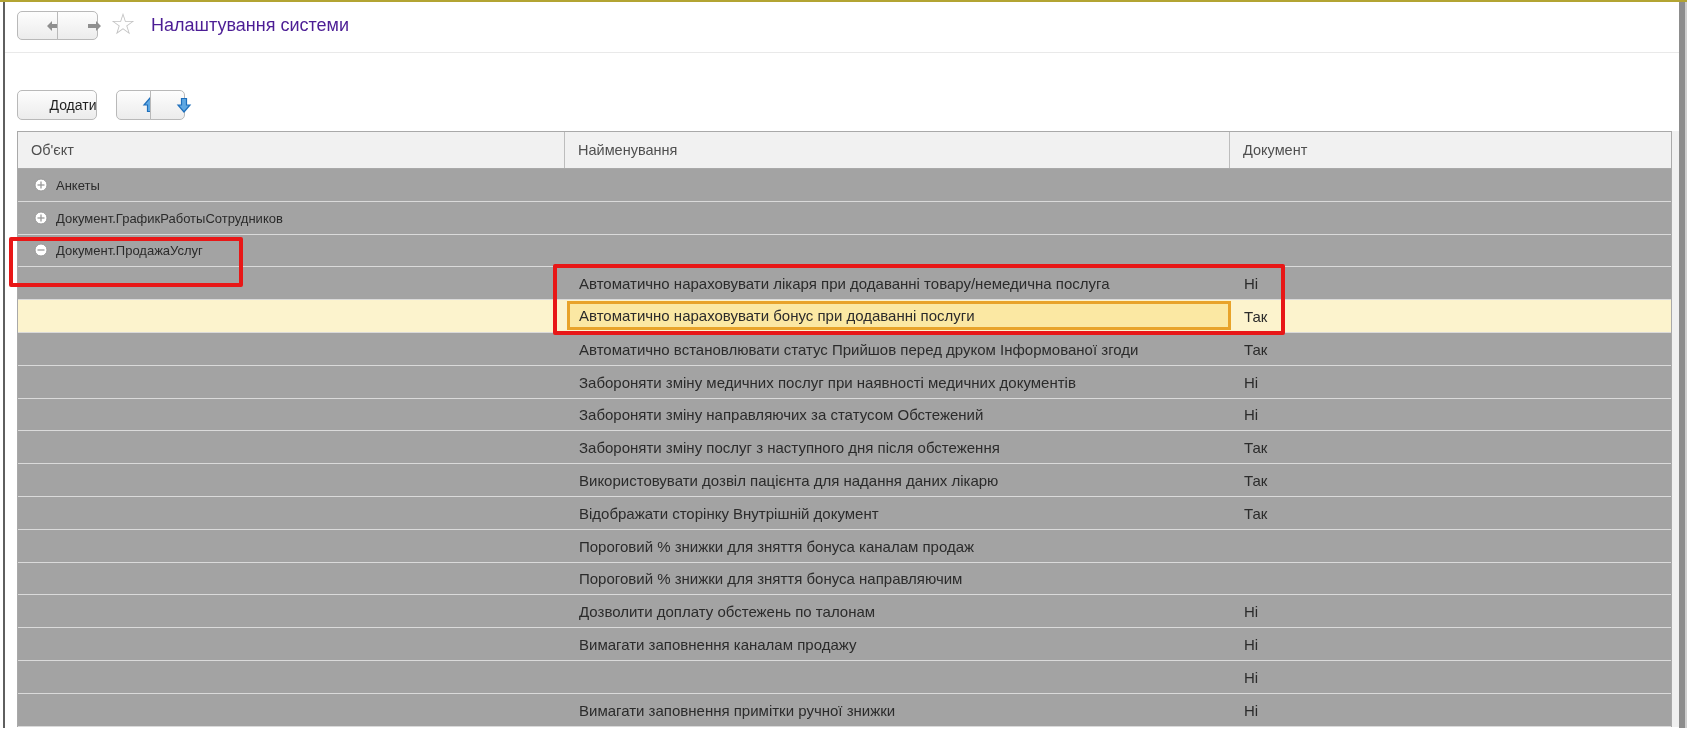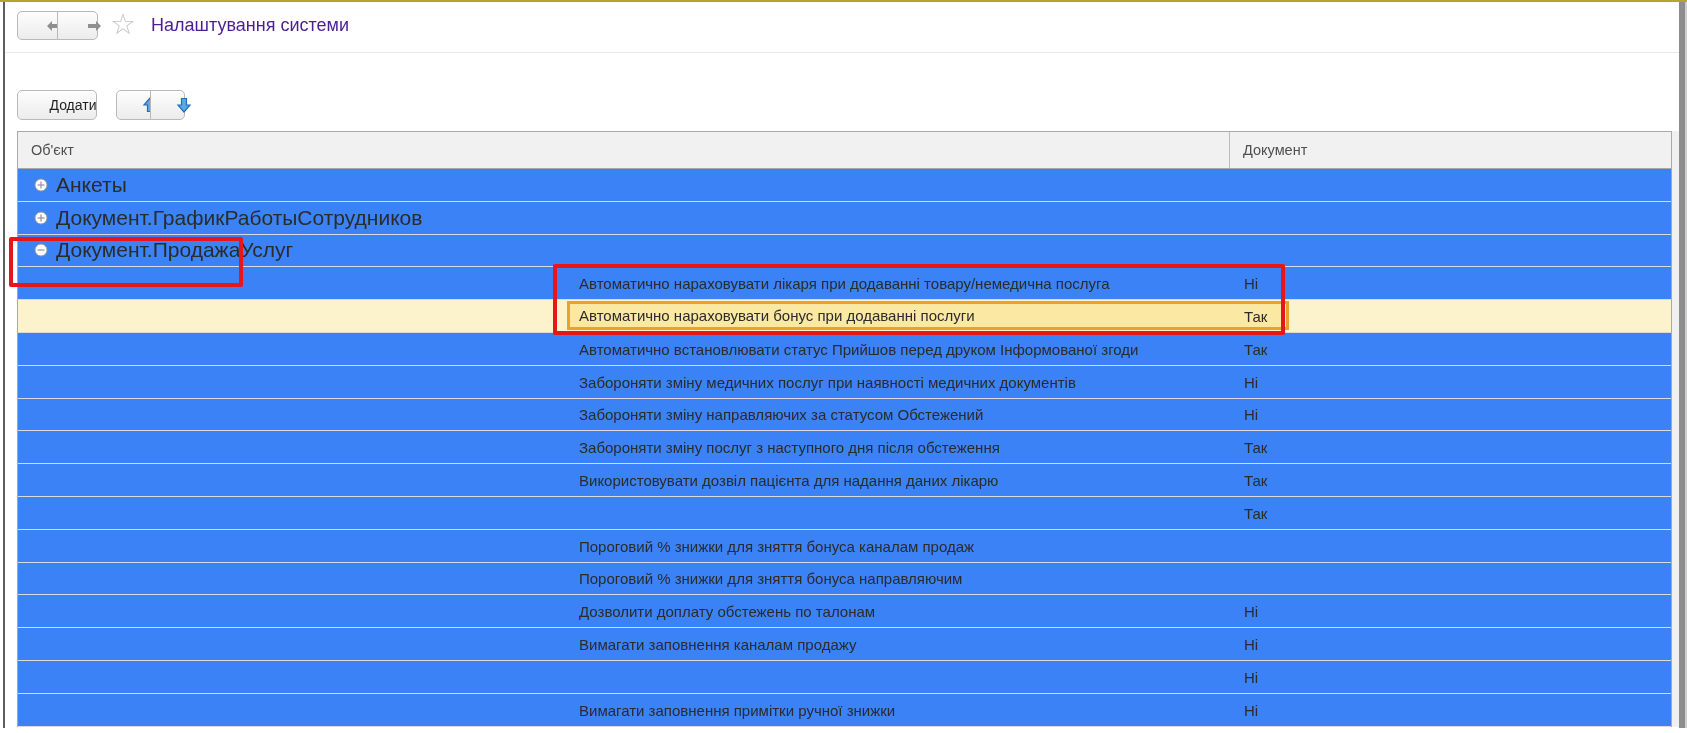--- a/index.html
+++ b/index.html
@@ -29,36 +29,36 @@
 
   
   .add-btn { position:absolute; left:17px; top:90px; width:80px; height:30px; border-radius:5px; font-size:14px; color:#1f1f1f; }
   .move-group { position:absolute; left:116px; top:90px; display:flex; }
   .move-btn { width:35px; height:30px; }
   .move-btn:first-child { border-radius:5px 0 0 5px; }
   .move-btn:last-child  { border-radius:0 5px 5px 0; margin-left:-1px; }
 
   
   .grid { position:absolute; left:17px; top:131px; width:1655px; height:596px;
-          border:1px solid #a9a9a9; box-sizing:border-box; background:#3b82f6; }
+          border:1px solid #a9a9a9; box-sizing:border-box; background:#a3a3a3; }
   .grid-header { position:relative; height:37px; background:#f1f1f1; border-bottom:1px solid #a9a9a9; box-sizing:border-box; }
   .hcell { position:absolute; top:0; height:100%; box-sizing:border-box; display:flex; align-items:center;
            padding-left:13px; font-size:14.5px; color:#4f4f4f; }
   .hcell.c1 { left:0;      width:546px; }
   .hcell.c2 { left:546px;  width:665px; border-left:1px solid #bdbdbd; }
   .hcell.c3 { left:1211px; width:442px; border-left:1px solid #bdbdbd; }
 
   .grid-body { position:relative; }
   .trow { position:relative; height:32.8px; border-bottom:1px solid #dadada; box-sizing:border-box; }
   .trow.selected { background:#fcf3cd; }
   .expander { position:absolute; left:16px; top:50%; transform:translateY(-50%); width:14px; height:14px; }
-  .obj   { position:absolute; left:38px;  top:50%; transform:translateY(-50%); font-size:21px; color:#2b2b2b; white-space:nowrap; }
+  .obj   { position:absolute; left:38px;  top:50%; transform:translateY(-50%); font-size:13px; color:#2b2b2b; white-space:nowrap; }
   .name  { position:absolute; left:561px; top:50%; transform:translateY(-50%); font-size:15px; color:#2b2b2b; white-space:nowrap; }
   .value { position:absolute; left:1226px; top:50%; transform:translateY(-50%); font-size:15px; color:#2b2b2b; white-space:nowrap; }
-  .sel-cell { position:absolute; left:549px; top:1px; width:722px; height:29px; box-sizing:border-box;
+  .sel-cell { position:absolute; left:549px; top:1px; width:664px; height:29px; box-sizing:border-box;
               background:#fbe8a3; border:3px solid #e8a32a; display:flex; align-items:center; padding-left:9px; }
   .sel-cell .sel-name { font-size:15px; color:#2b2b2b; white-space:nowrap; }
 
   
   .annot { position:absolute; border:4px solid #e81717; border-radius:2px; box-sizing:border-box; }
   .annot1 { left:9px;  top:237px; width:234px; height:50px; }
   .annot2 { left:553px; top:264px; width:732px; height:71px; }
 
   svg { display:block; }
 </style>
@@ -107,20 +107,21 @@
         <svg width="16" height="16" viewBox="0 0 16 16">
             <path d="M8 15 L2 8 L5.5 8 L5.5 1.5 L10.5 1.5 L10.5 8 L14 8 Z" fill="#5fa8e3" stroke="#1f6fbb" stroke-width="1.2"></path>
           </svg>
       </span>
     </div>
   </div>
 
   <div class="grid">
     <div class="grid-header">
       <div class="hcell c1">Об'єкт</div>
+      <div class="hcell c2">Найменування</div>
       <div class="hcell c3">Документ</div>
     </div>
     <div class="grid-body" id="grid-body">
         <div class="trow">
           <span class="expander">
             <svg width="14" height="14" viewBox="0 0 14 14">
               <circle cx="7" cy="7" r="6" fill="#ffffff" stroke="#9a9a9a" stroke-width="1"></circle>
               <line x1="3.5" y1="7" x2="10.5" y2="7" stroke="#9a9a9a" stroke-width="1.3"></line>
               <line x1="7" y1="3.5" x2="7" y2="10.5" stroke="#9a9a9a" stroke-width="1.3"></line>
             </svg>
@@ -170,20 +171,21 @@
         </div>
         <div class="trow">
           <span class="name">Забороняти зміну послуг з наступного дня після обстеження</span>
           <span class="value">Так</span>
         </div>
         <div class="trow">
           <span class="name">Використовувати дозвіл пацієнта для надання даних лікарю</span>
           <span class="value">Так</span>
         </div>
         <div class="trow">
+          <span class="name">Відображати сторінку Внутрішній документ</span>
           <span class="value">Так</span>
         </div>
         <div class="trow">
           <span class="name">Пороговий % знижки для зняття бонуса каналам продаж</span>
           <span class="value"></span>
         </div>
         <div class="trow">
           <span class="name">Пороговий % знижки для зняття бонуса направляючим</span>
           <span class="value"></span>
         </div>

